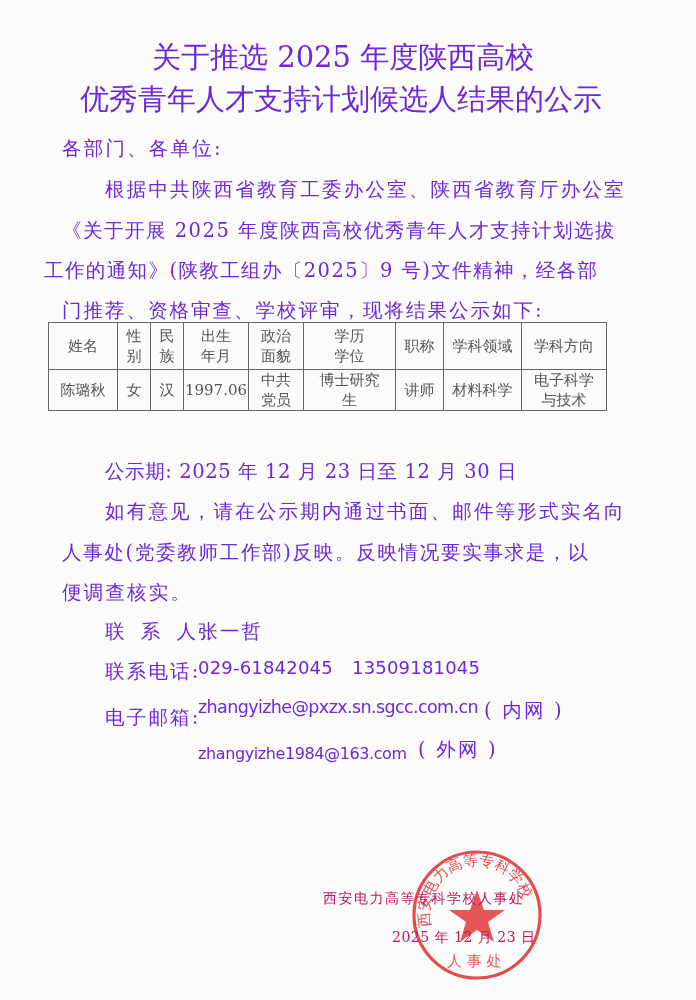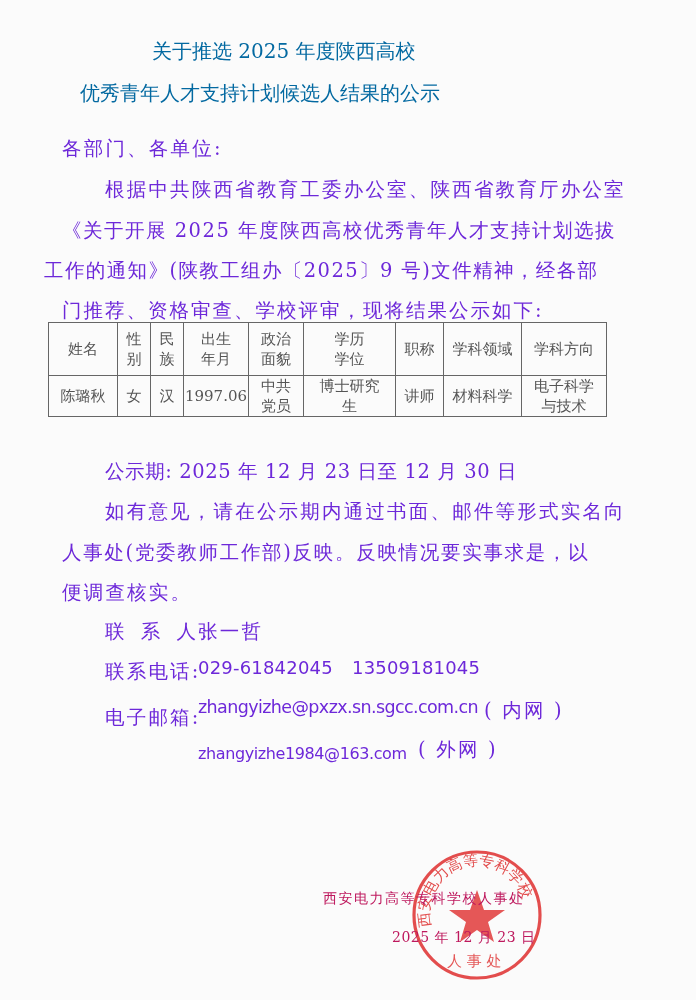--- a/index.html
+++ b/index.html
@@ -3,35 +3,35 @@
 <meta charset="utf-8">
 <style>
   html, body { margin: 0; padding: 0; }
   body {
     width: 696px; height: 1000px; position: relative; overflow: hidden;
     background: #fbfbfb;
     font-family: "DejaVu Serif", "Liberation Serif", serif;
     color: #333;
   }
   .abs { position: absolute; white-space: nowrap; }
-  .title { font-size: 20px; color: #0369a1; letter-spacing: 0px; }
+  .title { font-size: 29px; color: #6d28d9; letter-spacing: 0px; }
   .body-text { font-size: 19.5px; color: #6d28d9; letter-spacing: 2.2px; }
   .sans { font-family: "DejaVu Sans", "Liberation Sans", sans-serif; }
   table.notice {
     position: absolute; left: 48px; top: 322px;
     border-collapse: collapse;
     font-size: 15px; color: #555;
     background: transparent;
   }
   table.notice td, table.notice th {
     border: 1.3px solid #666; text-align: center; vertical-align: middle;
     font-weight: normal; padding: 0; line-height: 20px;
     white-space: pre-line;
   }
-  .th-row { height: 53px; }
+  .th-row { height: 47px; }
   .tr-row { height: 41px; }
   .stamp {
     position: absolute; left: 410px; top: 848px; width: 134px; height: 134px;
     pointer-events: none;
   }
   .sig { font-size: 14px; color: #be185d; letter-spacing: 1.5px; }
 </style>
 </head>
 <body>
 

